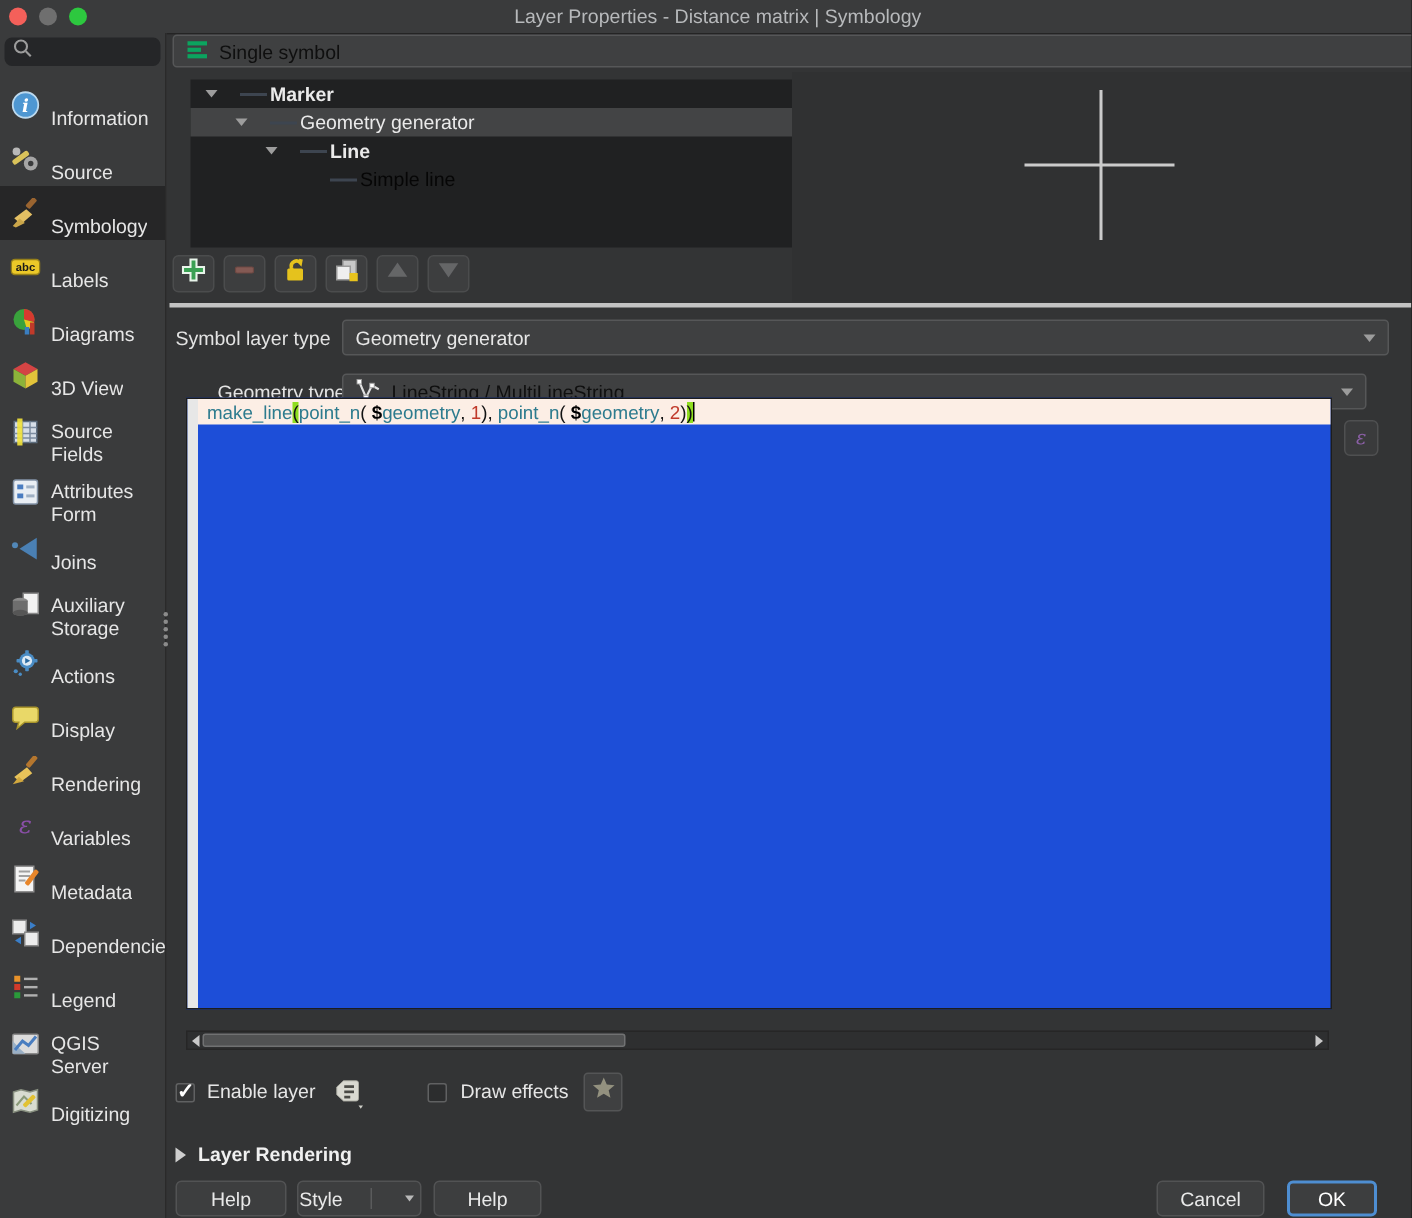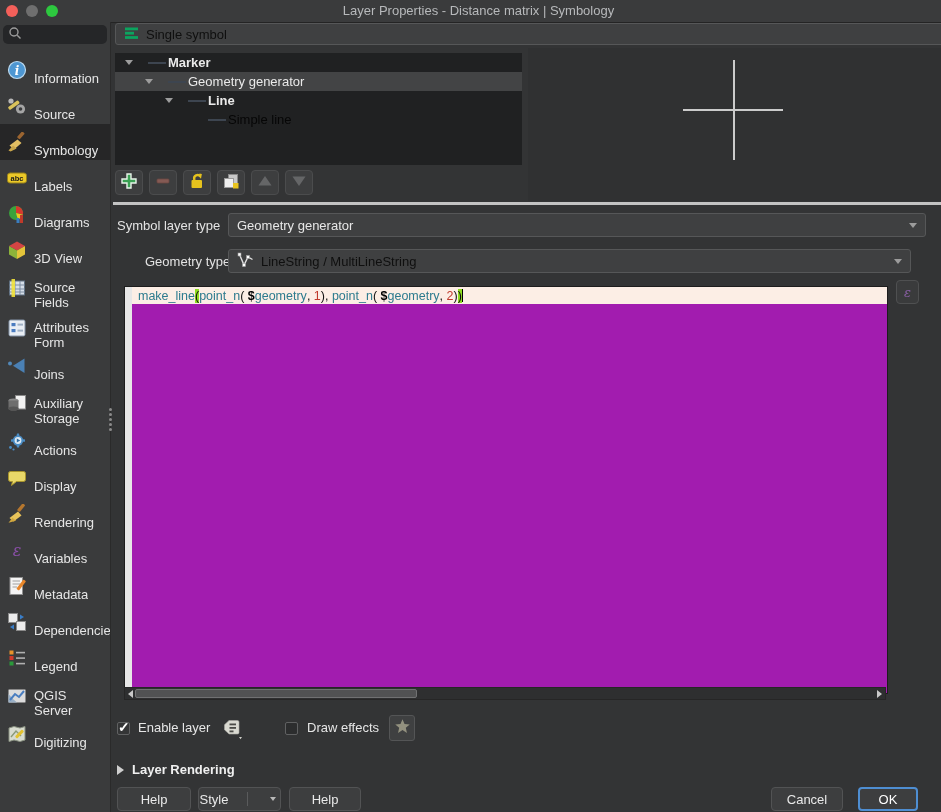--- a/index.html
+++ b/index.html
@@ -43,21 +43,21 @@
     box-sizing:border-box; font-size:13px; cursor:default; }
   .combo .arrow { position:absolute; right:8px; top:50%; margin-top:-2px;
     width:0; height:0; border-left:4px solid transparent; border-right:4px solid transparent;
     border-top:5px solid #9c9c9c; }
   #renderer-combo { left:4px; top:1px; width:892px; height:22px; color:#0f0f0f; }
   #renderer-combo .arrow { border-top-color:#242424; }
   #slt-combo  { left:117px; top:191px; width:698px; height:24px; color:#e7e7e7; }
   #geom-combo { left:117px; top:227px; width:683px; height:24px; color:#0f0f0f; }
   .field-label { position:absolute; color:#e3e3e3; font-size:13px; }
   
-  #symbol-tree { position:absolute; left:4px; top:31px; width:407px; height:112px;
+  #symbol-tree { position:absolute; left:16px; top:31px; width:407px; height:112px;
     background:#202122; }
   .tree-row { position:relative; height:19px; font-size:13px; color:#eaeaea; }
   .tree-row.selected { background:#434445; }
   .tree-row .tri { position:absolute; top:7px; width:0; height:0;
     border-left:4px solid transparent; border-right:4px solid transparent;
     border-top:5px solid #9d9d9d; }
   .tree-row .dash { position:absolute; top:9px; width:18px; height:2px; background:#3d4550; }
   .tree-row .lbl { position:absolute; top:2px; }
   
   #preview { position:absolute; left:417px; top:26px; width:413px; height:153px;
@@ -65,22 +65,22 @@
   .cross-v { position:absolute; left:205px; top:12px; width:1.5px; height:100px; background:#cbcbcb; }
   .cross-h { position:absolute; left:155px; top:61px; width:100px; height:1.5px; background:#cbcbcb; }
   .sep-line { position:absolute; left:2px; top:180px; width:828px; height:3px; background:#c3c3c3; }
   
   #tree-toolbar { position:absolute; left:4px; top:148px; display:flex; gap:6px; }
   .tbtn { width:28px; height:25px; background:#3d3e3f; border:1px solid #4b4c4d;
     border-radius:4px; display:flex; align-items:center; justify-content:center;
     box-sizing:border-box; }
   .tbtn.disabled svg { opacity:.8; }
   
-  #editor { position:absolute; left:13px; top:264px; width:764px; height:408px;
-    background:#a21caf; border:1px solid #1d1d1d; box-sizing:border-box; }
+  #editor { position:absolute; left:13px; top:243px; width:764px; height:408px;
+    background:#1d4ed8; border:1px solid #1d1d1d; box-sizing:border-box; }
   .gutter { position:absolute; left:0; top:0; bottom:0; width:7px; background:#e7e7e7; }
   .code-line { position:absolute; left:7px; right:0; top:0; height:17px;
     background:var(--active-line-peach); display:flex; align-items:center;
     padding-left:6px; white-space:pre; font-size:12.5px;
     font-family:"Liberation Sans", sans-serif; }
   .tk-fn { color:var(--function-teal); }
   .tk-num { color:var(--number-red); }
   .tk-plain { color:#121212; }
   .tk-dollar { color:#000; font-weight:bold; }
   .tk-match { background:var(--paren-match-green); color:#101010; }

